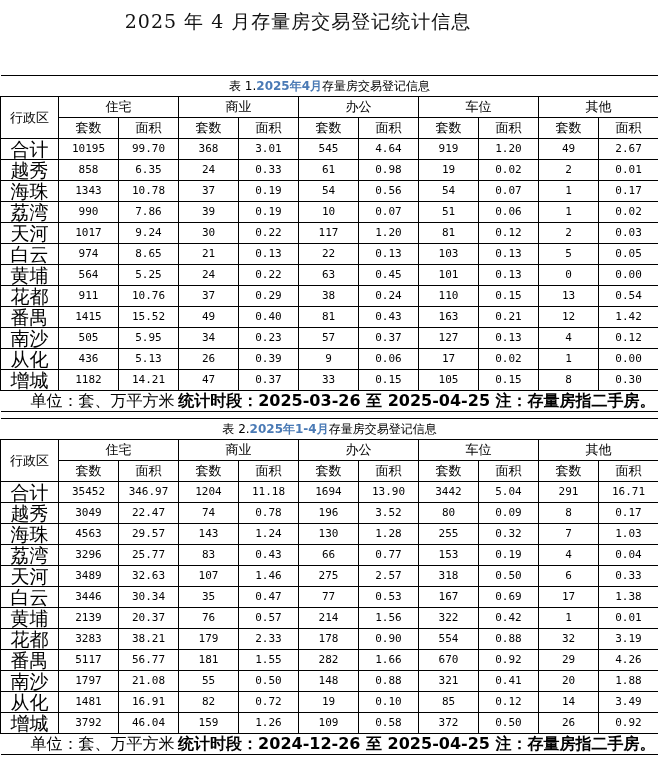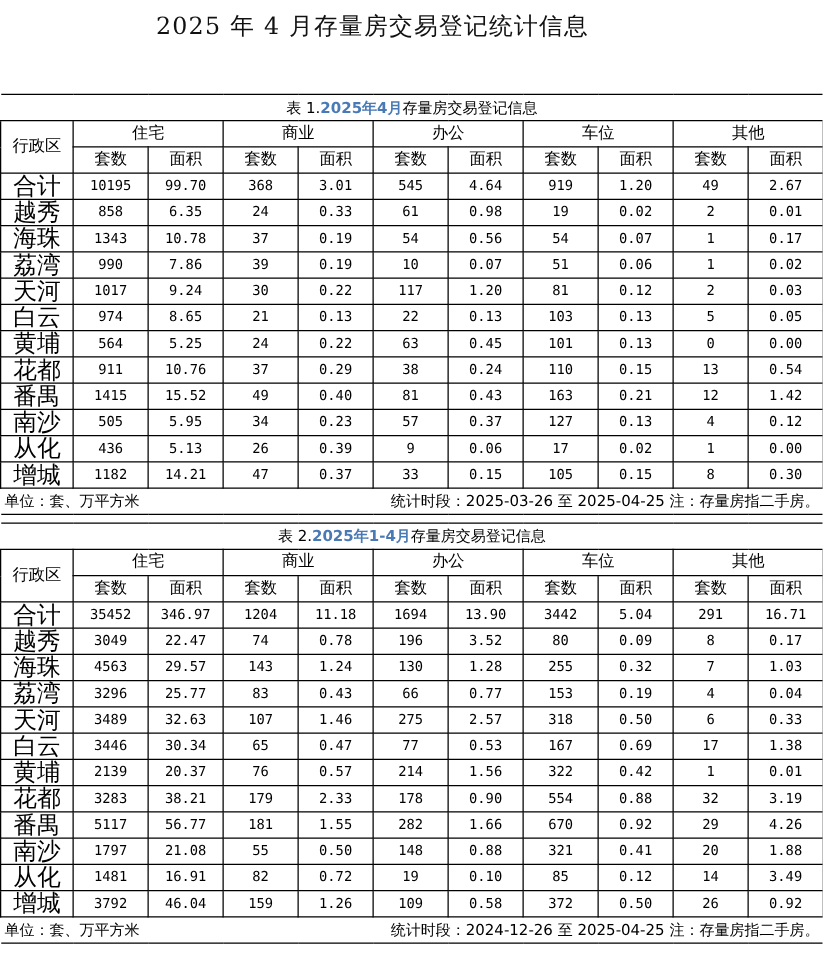--- a/index.html
+++ b/index.html
@@ -10,23 +10,23 @@
     line-height: 26px; color: #111; }
   table.stats { position: absolute; left: 0; width: 658px; border-collapse: collapse;
     table-layout: fixed; font-size: 12px; }
   table.stats td { border: 1px solid #000; text-align: center; padding: 0; height: 20px;
     line-height: 20px; white-space: nowrap; overflow: hidden; }
   table.stats td.num { font-family: "DejaVu Sans Mono", "Liberation Mono", monospace; font-size: 11px; }
   table.stats td.district { font-size: 19px; }
   table.stats td.hdr { font-size: 13px; }
   table.stats td.caption { border-left: none; border-right: none; font-size: 12px; height: 20px; }
   .caption .blue { color: #4a7ab5; font-weight: bold; }
-  table.stats td.footer { border-left: none; border-right: none; font-size: 12px; height: 20px; }
+  table.stats td.footer { border-left: none; border-right: none; font-size: 16px; height: 20px; padding-left: 27px; }
   .footer-left { float: left; padding-left: 3px; }
-  .footer-right { float: right; padding-right: 3px; }
+  .footer-right { float: right; padding-right: 3px; font-weight: bold; }
   #t1 { top: 75px; }
   #t2 { top: 418px; }
 </style>
 </head>
 <body>
 
 <div class="page-title">2025 年 4 月存量房交易登记统计信息</div>
 
 <table class="stats" id="t1">
   <colgroup>
@@ -341,21 +341,21 @@
         <td class="num">2.57</td>
         <td class="num">318</td>
         <td class="num">0.50</td>
         <td class="num">6</td>
         <td class="num">0.33</td>
       </tr>
       <tr>
         <td class="district">白云</td>
         <td class="num">3446</td>
         <td class="num">30.34</td>
-        <td class="num">65</td>
+        <td class="num">35</td>
         <td class="num">0.47</td>
         <td class="num">77</td>
         <td class="num">0.53</td>
         <td class="num">167</td>
         <td class="num">0.69</td>
         <td class="num">17</td>
         <td class="num">1.38</td>
       </tr>
       <tr>
         <td class="district">黄埔</td>

